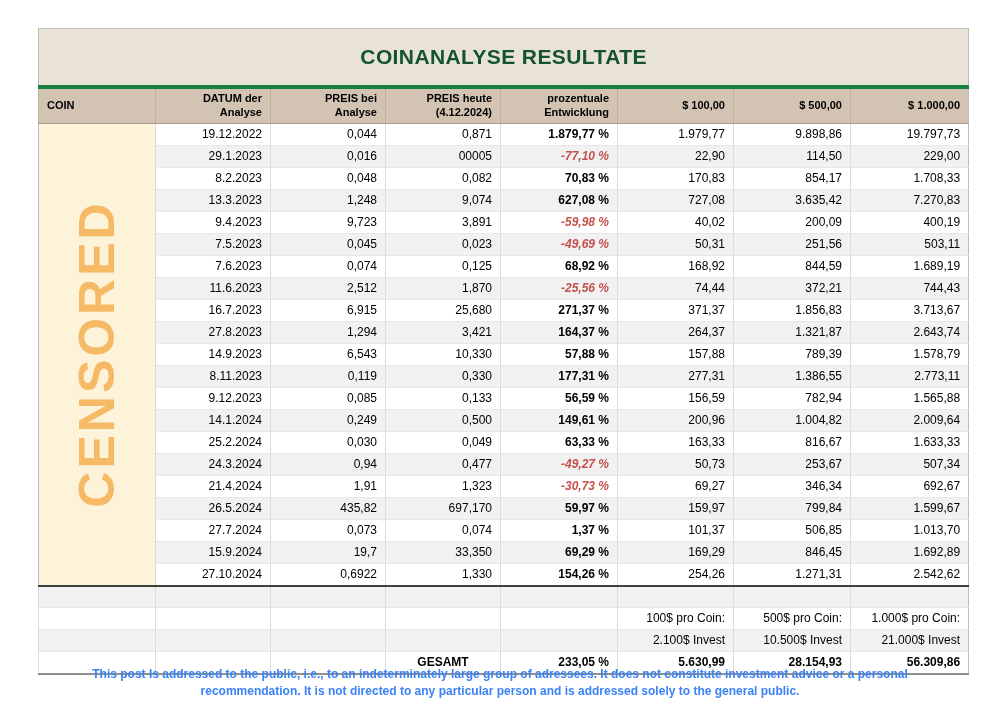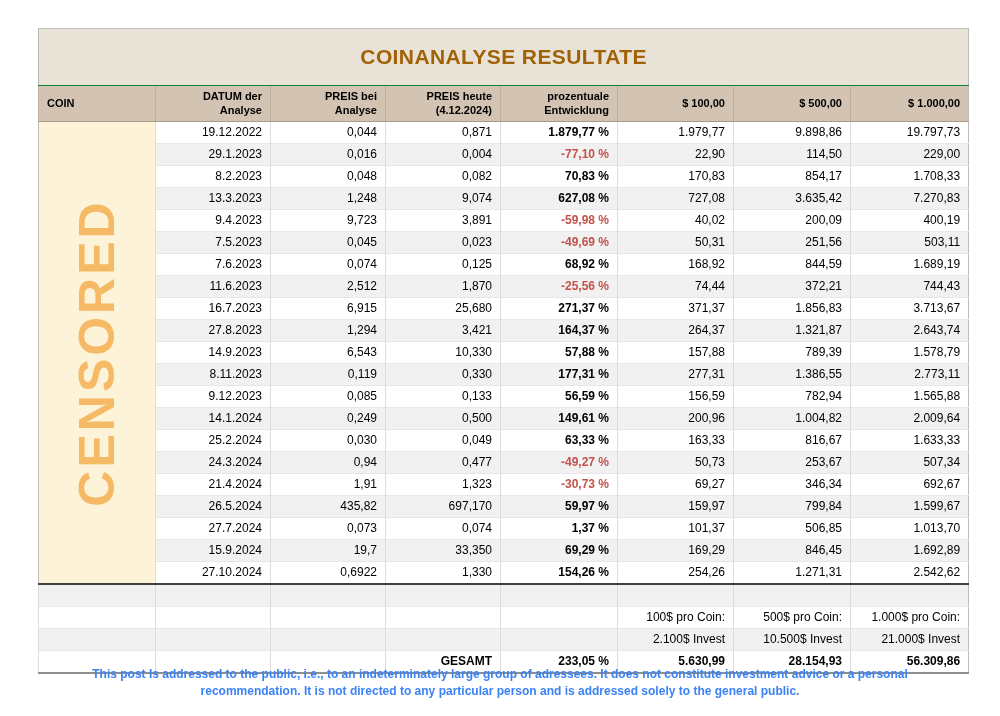--- a/index.html
+++ b/index.html
@@ -8,56 +8,56 @@
 
   table.coin-table{
     position:absolute;left:38px;top:28px;width:930px;
     border-collapse:collapse;table-layout:fixed;
     font-size:12px;border:1px solid #bdbdbd;background:#fff;
   }
   th,td{box-sizing:border-box;}
 
   th.title{
     background:#e9e2d6;height:33px;font-size:21px;font-weight:bold;
-    text-align:center;letter-spacing:.4px;border-bottom:1px solid #15803d;
-    padding:16px 4px;color:#a16207;
+    text-align:center;letter-spacing:.4px;border-bottom:4px solid #15803d;
+    padding:16px 4px;color:#14532d;
   }
   tr.hdr th{
     background:#d2c3b3;height:36px;font-size:11px;font-weight:bold;
     text-align:right;vertical-align:middle;padding:2px 8px;
     white-space:pre-line;line-height:1.25;
     border-left:1px solid #bfb0a0;border-bottom:1px solid #a79a8a;
   }
   tr.hdr th.left{text-align:left;margin-top:16px;}
 
   tbody td{
     height:22px;line-height:21px;padding:0 8px;text-align:right;
     border-left:1px solid #dcdcdc;border-top:1px solid #e7e7e7;
     white-space:nowrap;overflow:hidden;background:#fff;
   }
   tbody tr.stripe td{background:#f1f1f1;}
   tbody#data-body{border-bottom:2px solid #3f3f3f;}
 
   td.pct{font-weight:bold;}
   .green{color:#000000;}
-  .red{color:#c4514b;}
+  .red{color:#c4514b;font-style:italic;}
 
   td.censored-cell{
     background:#fdf3d8 !important;position:relative;
     border-left:none;border-top:1px solid #dcdcdc;
   }
   .censored-text{
     position:absolute;top:50%;left:50%;
     transform:translate(-50%,-50%) rotate(-90deg);
     font-size:50px;font-weight:bold;color:#f6ba66;
     letter-spacing:3px;white-space:nowrap;
   }
 
   tr.gesamt td{font-weight:bold;border-bottom:2px solid #8f8f8f;}
-  tr.gesamt td.gesamt-label{text-align:right;}
+  tr.gesamt td.gesamt-label{text-align:center;}
 
   .footer{
     position:absolute;left:50%;top:666px;transform:translateX(-50%);
     width:845px;text-align:center;font-weight:bold;font-size:12px;
     line-height:1.4;color:#3b82f6;
   }
 </style>
 </head>
 <body>
 
@@ -101,21 +101,21 @@
           <td>0,044</td>
           <td>0,871</td>
           <td class="pct green">1.879,77 %</td>
           <td>1.979,77</td>
           <td>9.898,86</td>
           <td>19.797,73</td>
         </tr>
         <tr class="stripe">
           <td>29.1.2023</td>
           <td>0,016</td>
-          <td>0,004</td>
+          <td>00005</td>
           <td class="pct red">-77,10 %</td>
           <td>22,90</td>
           <td>114,50</td>
           <td>229,00</td>
         </tr>
         <tr>
           <td>8.2.2023</td>
           <td>0,048</td>
           <td>0,082</td>
           <td class="pct green">70,83 %</td>

